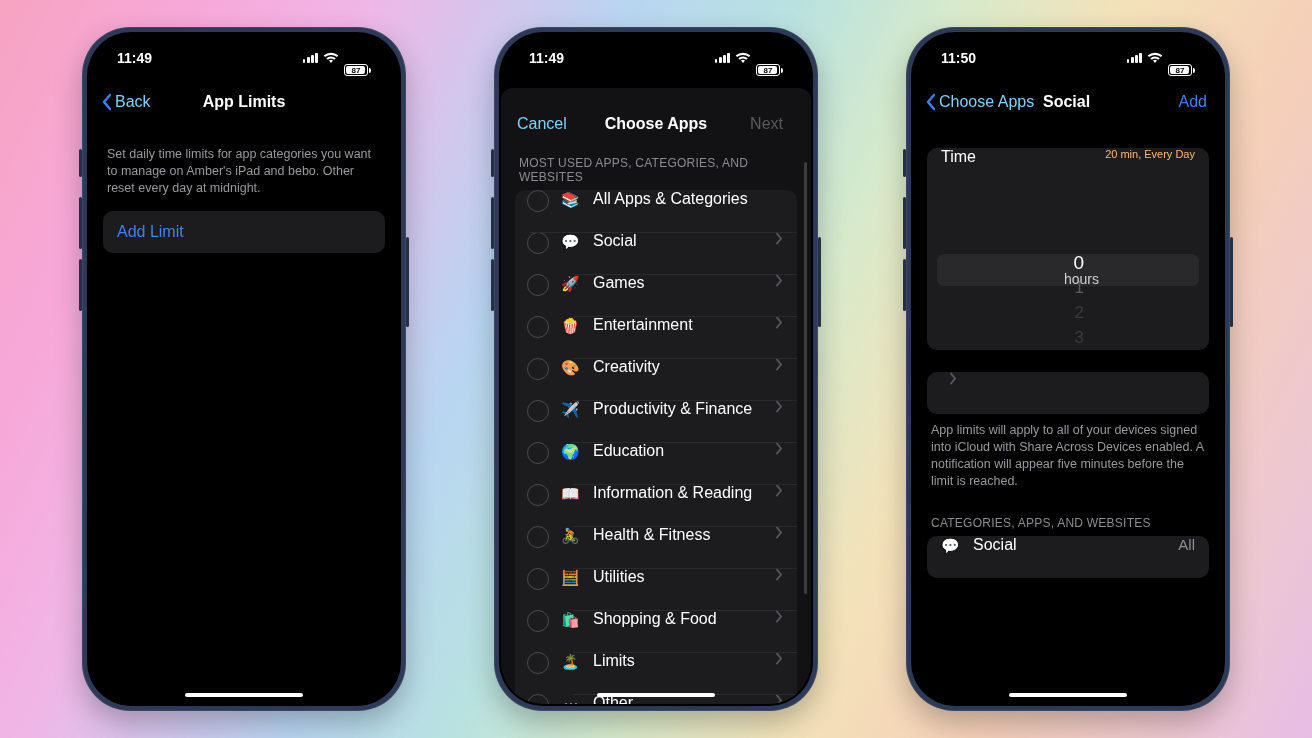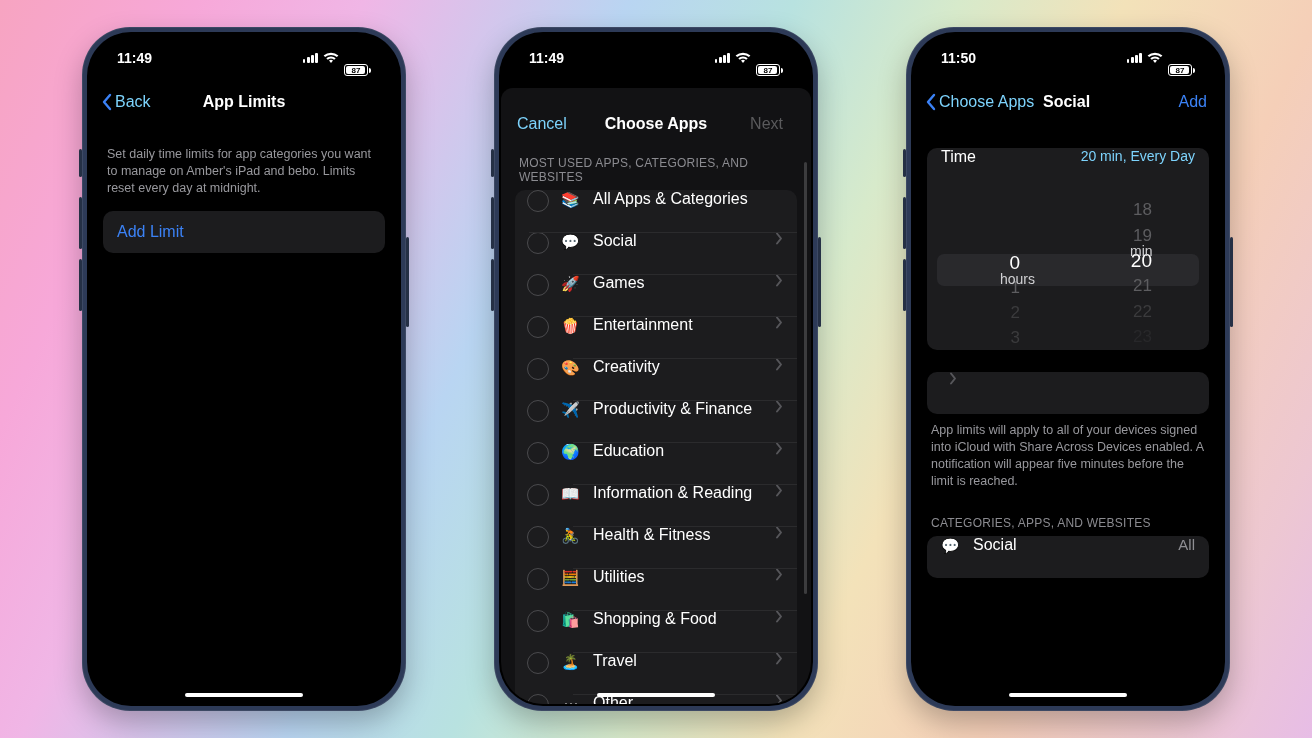--- a/index.html
+++ b/index.html
@@ -86,21 +86,21 @@
   .desc { color:#98989d; font-size:12.5px; line-height:1.35; padding: 8px 4px 14px 4px; }
   .sect-header { color:#8b8b90; font-size:12px; padding: 12px 4px 6px 4px; letter-spacing:.02em; }
 
   .card { background:#1c1c1e; border-radius:10px; overflow:hidden; }
   .row { display:flex; min-height:42px; padding: 0 14px; position:relative; }
   .row + .row::before {
     content:""; position:absolute; left:52px; right:0; top:0; height:1px; background:#2b2b2d;
   }
   .row.full-div + .row::before, .row.first + .row::before { left:14px; }
   .row .lbl { font-size:16px; flex:1; }
-  .row .val { color:#7dd3fc; font-size:14px; }
+  .row .val { color:#fdba74; font-size:11px; }
   .row .disc { color:#56565a; margin-left:8px; }
   .chev-r svg { display:block; stroke:#56565a; }
 
   .link-row { color:#3b82f6; font-size:16px; padding: 12px 14px; }
 
   
   .cat-list .row::before { left:58px; }
   .cat-list .row { padding-left:12px; }
   .radio { width:22px; height:22px; border:1.5px solid #4a4a4d; border-radius:50%; margin-right:12px; flex-shrink:0; }
   .cat-ico { width:20px; height:20px; margin-right:12px; display:flex; align-items:center; justify-content:center; font-size:15px; flex-shrink:0; filter:saturate(1.1); }
@@ -164,21 +164,21 @@
         <span class="chev-l">
               <svg width="12" height="18" viewBox="0 0 12 18">
                 <path d="M9 2 L3 9 L9 16" stroke="#3b82f6" stroke-width="2.4" fill="none" stroke-linecap="round" stroke-linejoin="round"></path>
               </svg>
             </span>
         <span>Back</span>
       </span>
       <span class="title">App Limits</span>
     </div>
     <div class="content">
-      <div class="desc">Set daily time limits for app categories you want to manage on Amber's iPad and bebo. Limits reset every day at midnight.</div>
+      <div class="desc">Set daily time limits for app categories you want to manage on Amber's iPad and bebo. Other reset every day at midnight.</div>
       <div class="card">
         <div class="row link-row">
           <span>Add Limit</span>
         </div>
       </div>
     </div>
     <div class="home-ind"></div>
   </div>
     </div>
 </div>
@@ -324,21 +324,21 @@
               <span class="lbl">Shopping &amp; Food</span>
               <span class="disc chev-r">
                 <svg width="8" height="13" viewBox="0 0 8 13">
                   <path d="M2 1.5 L6 6.5 L2 11.5" stroke-width="2" fill="none" stroke-linecap="round" stroke-linejoin="round"></path>
                 </svg>
               </span>
             </div>
             <div class="row">
               <span class="radio"></span>
               <span class="cat-ico">🏝️</span>
-              <span class="lbl">Travel</span>
+              <span class="lbl">Limits</span>
               <span class="disc chev-r">
                 <svg width="8" height="13" viewBox="0 0 8 13">
                   <path d="M2 1.5 L6 6.5 L2 11.5" stroke-width="2" fill="none" stroke-linecap="round" stroke-linejoin="round"></path>
                 </svg>
               </span>
             </div>
             <div class="row">
               <span class="radio"></span>
               <span class="cat-ico">⋯</span>
               <span class="lbl">Other</span>
@@ -411,30 +411,20 @@
           <div class="picker-cols">
             <div class="pcol hours" style="margin-top: 10px;">
               <div class="opt">&nbsp;</div>
                   <div class="opt">&nbsp;</div>
               <div class="opt sel">0</div>
               <div class="opt near">1</div>
               <div class="opt">2</div>
               <div class="opt">3</div>
               <span class="unit">hours</span>
             </div>
-            <div class="pcol mins" style="margin-top: -18px;">
-              <div class="opt" style="opacity:.4">17</div>
-              <div class="opt near">18</div>
-              <div class="opt near">19</div>
-              <div class="opt sel">20</div>
-              <div class="opt near">21</div>
-              <div class="opt">22</div>
-              <div class="opt" style="opacity:.4">23</div>
-              <span class="unit">min</span>
-            </div>
           </div>
         </div>
       </div>
       <div style="height:22px"></div>
       <div class="card">
         <div class="row">
           <span class="disc chev-r">
                 <svg width="8" height="13" viewBox="0 0 8 13">
                   <path d="M2 1.5 L6 6.5 L2 11.5" stroke-width="2" fill="none" stroke-linecap="round" stroke-linejoin="round"></path>
                 </svg>

